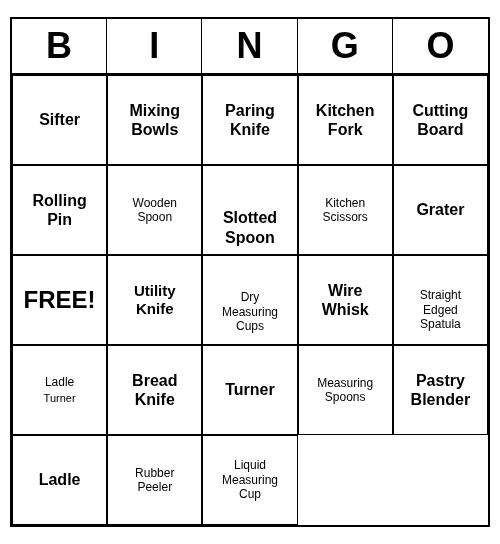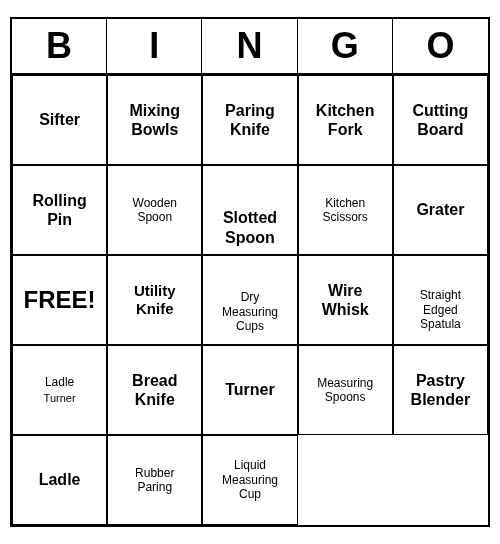--- a/index.html
+++ b/index.html
@@ -183,21 +183,21 @@
       </div>
       <div class="bingo-cell">
         <span class="cell-main medium" style="white-space: pre-line;">Pastry
 Blender</span>
       </div>
       <div class="bingo-cell">
         <span class="cell-main medium" style="white-space: pre-line;">Ladle</span>
       </div>
       <div class="bingo-cell">
         <span class="cell-main small" style="white-space: pre-line;">Rubber
-Paring</span>
+Peeler</span>
       </div>
       <div class="bingo-cell">
         <span class="cell-main small" style="white-space: pre-line;">Liquid
 Measuring
 Cup</span>
       </div>
     </div>
 </div>
 
 </body></html>

